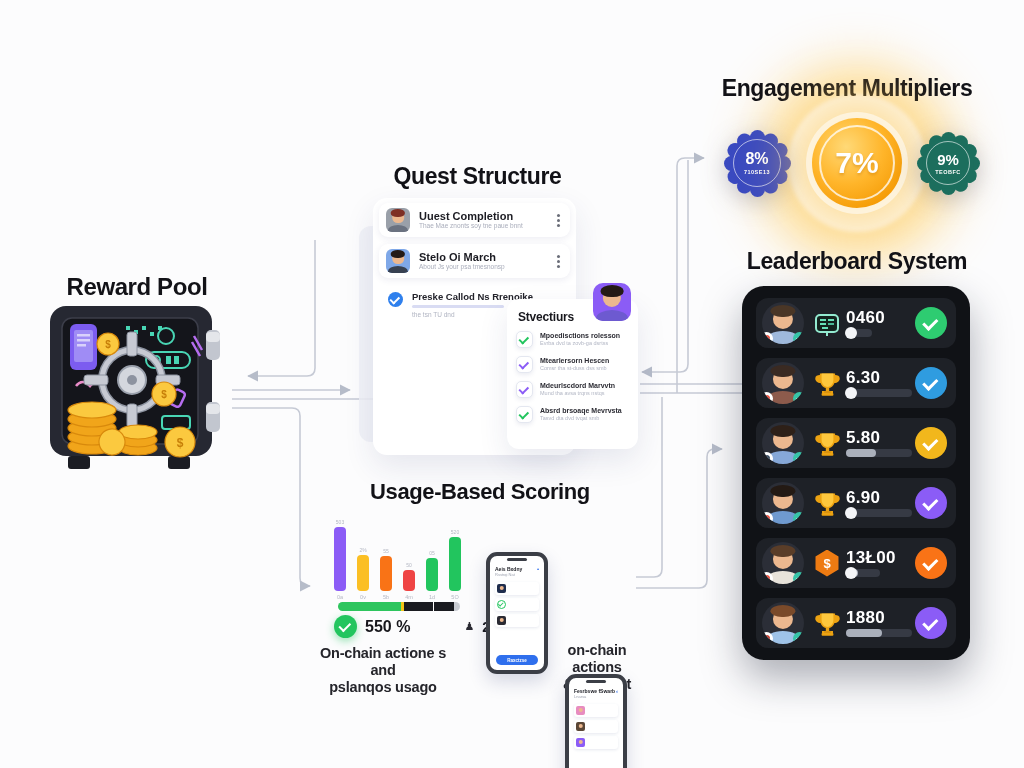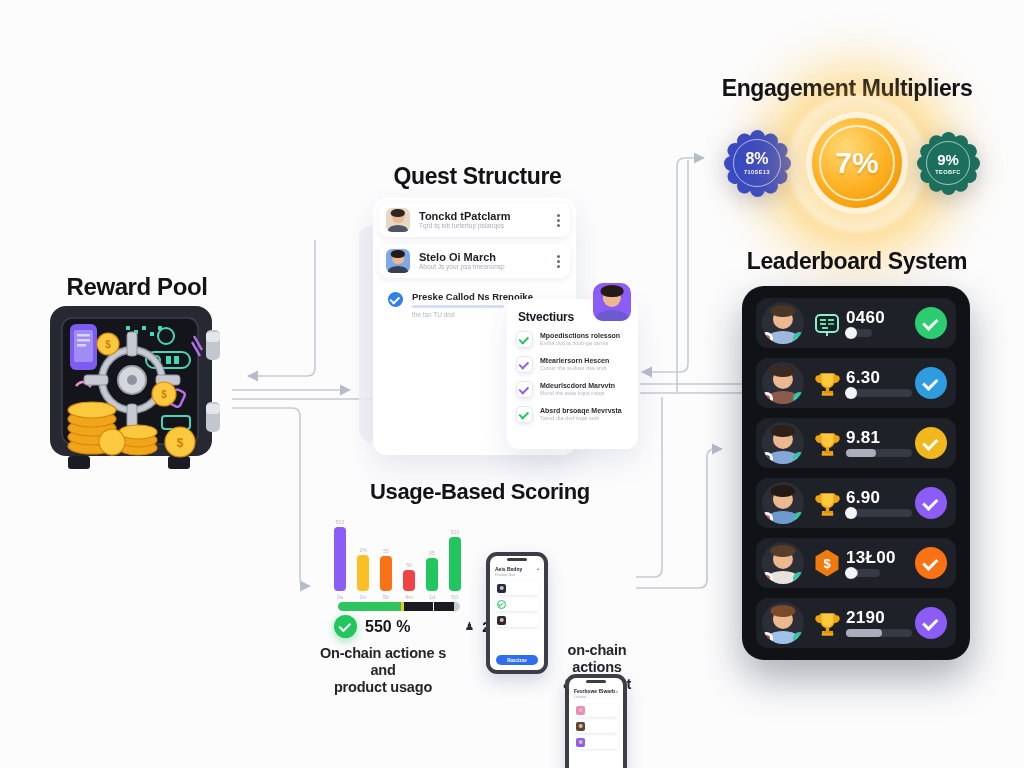--- a/index.html
+++ b/index.html
@@ -215,28 +215,28 @@
     <text id="coin-t2" x="118" y="92" font-size="10">$</text>
     <text id="coin-t3" x="62" y="42" font-size="10">$</text>
   </g>
 </svg>
 
 <div class="abs ttl" style="left:370px;top:163px;width:215px;text-align:center;font-size:23px;z-index:2">Quest Structure</div>
 <div id="quest-back" class="abs" style="left:359px;top:226px;width:206px;height:216px"></div>
 <div id="quest-card" class="abs card" style="left:373px;top:198px;width:203px;height:257px">
   <div id="quest-rows">
       <div class="q-row">
-        <div class="cavatar " style="width: 24px; height: 24px; background: rgb(230, 215, 198); border-radius: 6px;">
-          <span class="av-head"></span>
-          <span class="av-hair" style="background: rgb(46, 36, 32);"></span>
-          <span class="av-body" style="background: rgb(75, 85, 99);"></span>
-        </div>
-        <div>
-          <div class="q-title">Tonckd tPatclarm</div>
-          <div class="q-sub">Tqrd tq tvb turtertup pslanqos</div>
+        <div class="cavatar " style="width: 24px; height: 24px; background: rgb(154, 160, 169); border-radius: 6px;">
+          <span class="av-head"></span>
+          <span class="av-hair" style="background: rgb(126, 47, 36);"></span>
+          <span class="av-body" style="background: rgb(107, 114, 128);"></span>
+        </div>
+        <div>
+          <div class="q-title">Uuest Completion</div>
+          <div class="q-sub">Thae Mae znonts soy tne paue bnnt</div>
         </div>
         <span class="kebab"></span>
       </div>
       <div class="q-row">
         <div class="cavatar " style="width: 24px; height: 24px; background: rgb(127, 168, 232); border-radius: 6px;">
           <span class="av-head"></span>
           <span class="av-hair" style="background: rgb(36, 26, 22);"></span>
           <span class="av-body" style="background: rgb(55, 65, 81);"></span>
         </div>
         <div>
@@ -350,21 +350,21 @@
 <div class="abs" style="left:334px;top:615px;display:flex;align-items:center;gap:8px;z-index:2">
   <span class="stat-check">
       <i class="tick"></i>
     </span>
   <span class="statv" style="font-size:16px">550 %</span>
   <span style="width:38px"></span>
   <span style="font-size:11px;color:#2b2b33">♟</span>
   <span class="statv" style="font-size:14px">20%</span>
 </div>
 <div class="abs capt" style="left:308px;top:645px;width:150px;z-index:2">
-  <span>On-chain actione s and</span><br><span>product usago</span>
+  <span>On-chain actione s and</span><br><span>pslanqos usago</span>
 </div>
 <div id="phone-zone">
     <div class="abs phone" style="left: 486px; top: 514px; width: 62px; height: 122px;">
       <div class="notch"></div>
       <div class="ph-head">
         <div>
           <div class="ph-h1">Aeis Bxdny</div>
           <div class="ph-h2">Rsstrqi Nat</div>
         </div>
         <div class="ph-nav">•</div>
@@ -541,21 +541,21 @@
         </div>
         <div class="lb-ic">
           <svg viewBox="0 0 32 32" width="27" height="27">
             <path d="M7 4h18v2c3 0 5.5 1.2 5.5 4 0 3.2-2.8 5.2-6.2 5.4C22.9 18.8 20.6 20.8 18 21.3V25h4.5v2.6H9.5V25H14v-3.7c-2.6-.5-4.9-2.5-6.3-5.9C4.3 15.2 1.5 13.2 1.5 10c0-2.8 2.5-4 5.5-4z" fill="#eda312"></path>
             <path d="M9 4h14v7.5c0 4.8-3 8.5-7 8.5s-7-3.7-7-8.5z" fill="#ffc83d"></path>
             <rect x="12" y="25" width="8" height="2.6" fill="#d89210"></rect>
             <rect x="9" y="27.4" width="14" height="3" rx="1" fill="#eda312"></rect>
           </svg>
         </div>
         <div class="lb-mid">
-          <div class="lb-val">9.81</div>
+          <div class="lb-val">5.80</div>
           <div class="lb-bar" style="width: 66px;">
             <i class="lb-fill" style="width: 45%;"></i>
           </div>
         </div>
         <div class="lb-chk" style="background: rgb(242, 183, 28);">
           <i class="tick"></i>
         </div>
       </div>
       <div class="lb-row">
         <div class="cavatar lb-av" style="width: 42px; height: 42px; background: rgb(43, 46, 55); border-radius: 50%;">
@@ -627,21 +627,21 @@
         </div>
         <div class="lb-ic">
           <svg viewBox="0 0 32 32" width="27" height="27">
             <path d="M7 4h18v2c3 0 5.5 1.2 5.5 4 0 3.2-2.8 5.2-6.2 5.4C22.9 18.8 20.6 20.8 18 21.3V25h4.5v2.6H9.5V25H14v-3.7c-2.6-.5-4.9-2.5-6.3-5.9C4.3 15.2 1.5 13.2 1.5 10c0-2.8 2.5-4 5.5-4z" fill="#eda312"></path>
             <path d="M9 4h14v7.5c0 4.8-3 8.5-7 8.5s-7-3.7-7-8.5z" fill="#ffc83d"></path>
             <rect x="12" y="25" width="8" height="2.6" fill="#d89210"></rect>
             <rect x="9" y="27.4" width="14" height="3" rx="1" fill="#eda312"></rect>
           </svg>
         </div>
         <div class="lb-mid">
-          <div class="lb-val">2190</div>
+          <div class="lb-val">1880</div>
           <div class="lb-bar" style="width: 66px;">
             <i class="lb-fill" style="width: 55%;"></i>
           </div>
         </div>
         <div class="lb-chk" style="background: rgb(139, 92, 246);">
           <i class="tick"></i>
         </div>
       </div>
     </div>
 </div>

